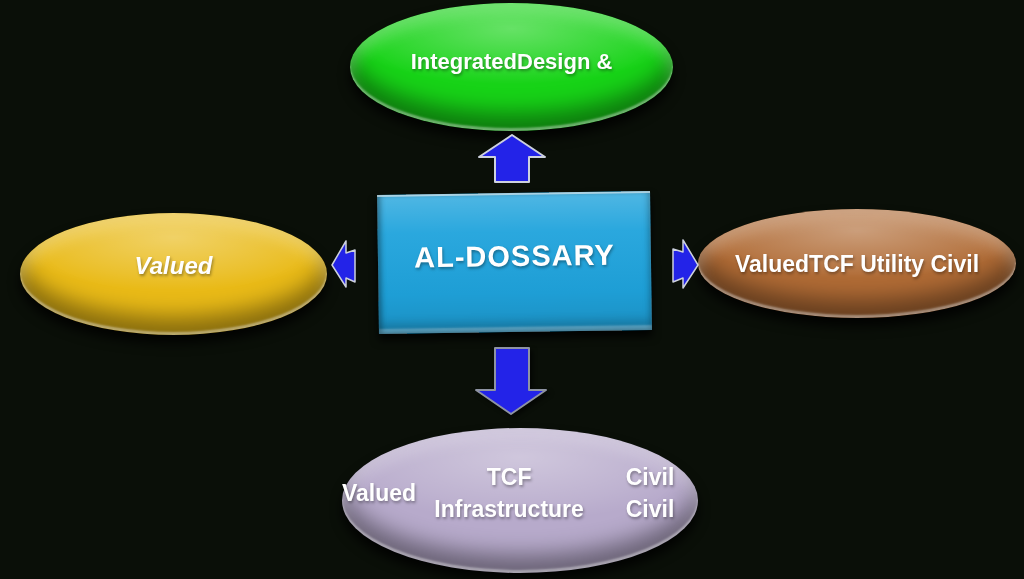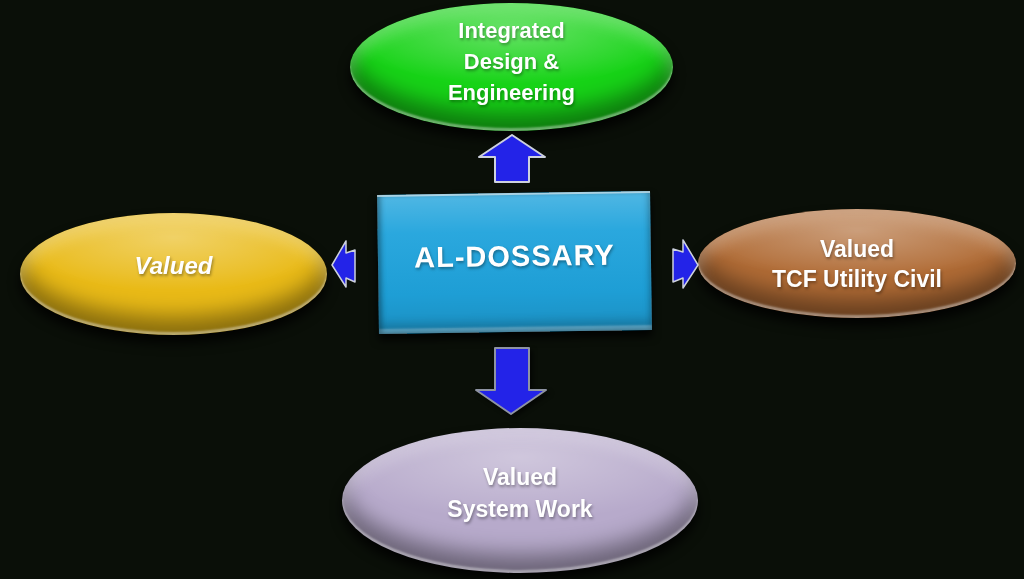--- a/index.html
+++ b/index.html
@@ -9,21 +9,21 @@
     overflow:hidden;
     font-family:"Liberation Sans", sans-serif;
     font-weight:bold;
     color:#ffffff;
   }
   
   .ellipse{
     position:absolute;
     border-radius:50%;
     display:flex;
-    flex-direction:column;
+    flex-direction:row;
     align-items:center;
     justify-content:center;
     text-align:center;
     background-image:radial-gradient(ellipse 72% 58% at 50% 20%,
         rgba(255,255,255,0.34), rgba(255,255,255,0.10) 55%, rgba(255,255,255,0) 75%);
     box-shadow:
       inset 0 9px 16px rgba(255,255,255,0.28),
       inset 0 -3px 2px  rgba(255,255,255,0.38),
       inset 0 -18px 22px rgba(0,0,0,0.42),
       0 8px 12px rgba(0,0,0,0.85);
@@ -63,35 +63,35 @@
   .arrow polygon{stroke-linejoin:round;}
 </style>
 </head>
 <body>
 
 <div class="stage" style="background-color: rgb(10, 15, 8);">
 
   <div class="ellipse node-top" style="background-color: rgb(23, 211, 23);">
     <span class="line">Integrated</span>
     <span class="line">Design &amp;</span>
-    <span class="line">Engineering</span>
   </div>
 
   <div class="ellipse node-left" style="background-color: rgb(233, 186, 23);">
     <span class="line">Valued</span>
   </div>
 
   <div class="ellipse node-right" style="background-color: rgb(176, 107, 53);">
     <span class="line">Valued</span>
     <span class="line">TCF Utility Civil</span>
   </div>
 
   <div class="ellipse node-bottom" style="background-color: rgb(183, 170, 203);">
     <span class="line">Valued</span>
-    <span class="line">System Work</span>
+    <span class="line">TCF Infrastructure</span>
+    <span class="line">Civil Civil</span>
   </div>
 
   <div class="center-box" style="background-color: rgb(31, 163, 220);">
     <span>AL-DOSSARY</span>
   </div>
 
   <svg class="arrow arrow-up" viewBox="0 0 70 50" aria-hidden="true">
     <polygon points="35,1 68,23 52,23 52,48 18,48 18,23 2,23" stroke-width="2" style="fill: rgb(35, 35, 232); stroke: rgb(205, 209, 222);"></polygon>
   </svg>
 

